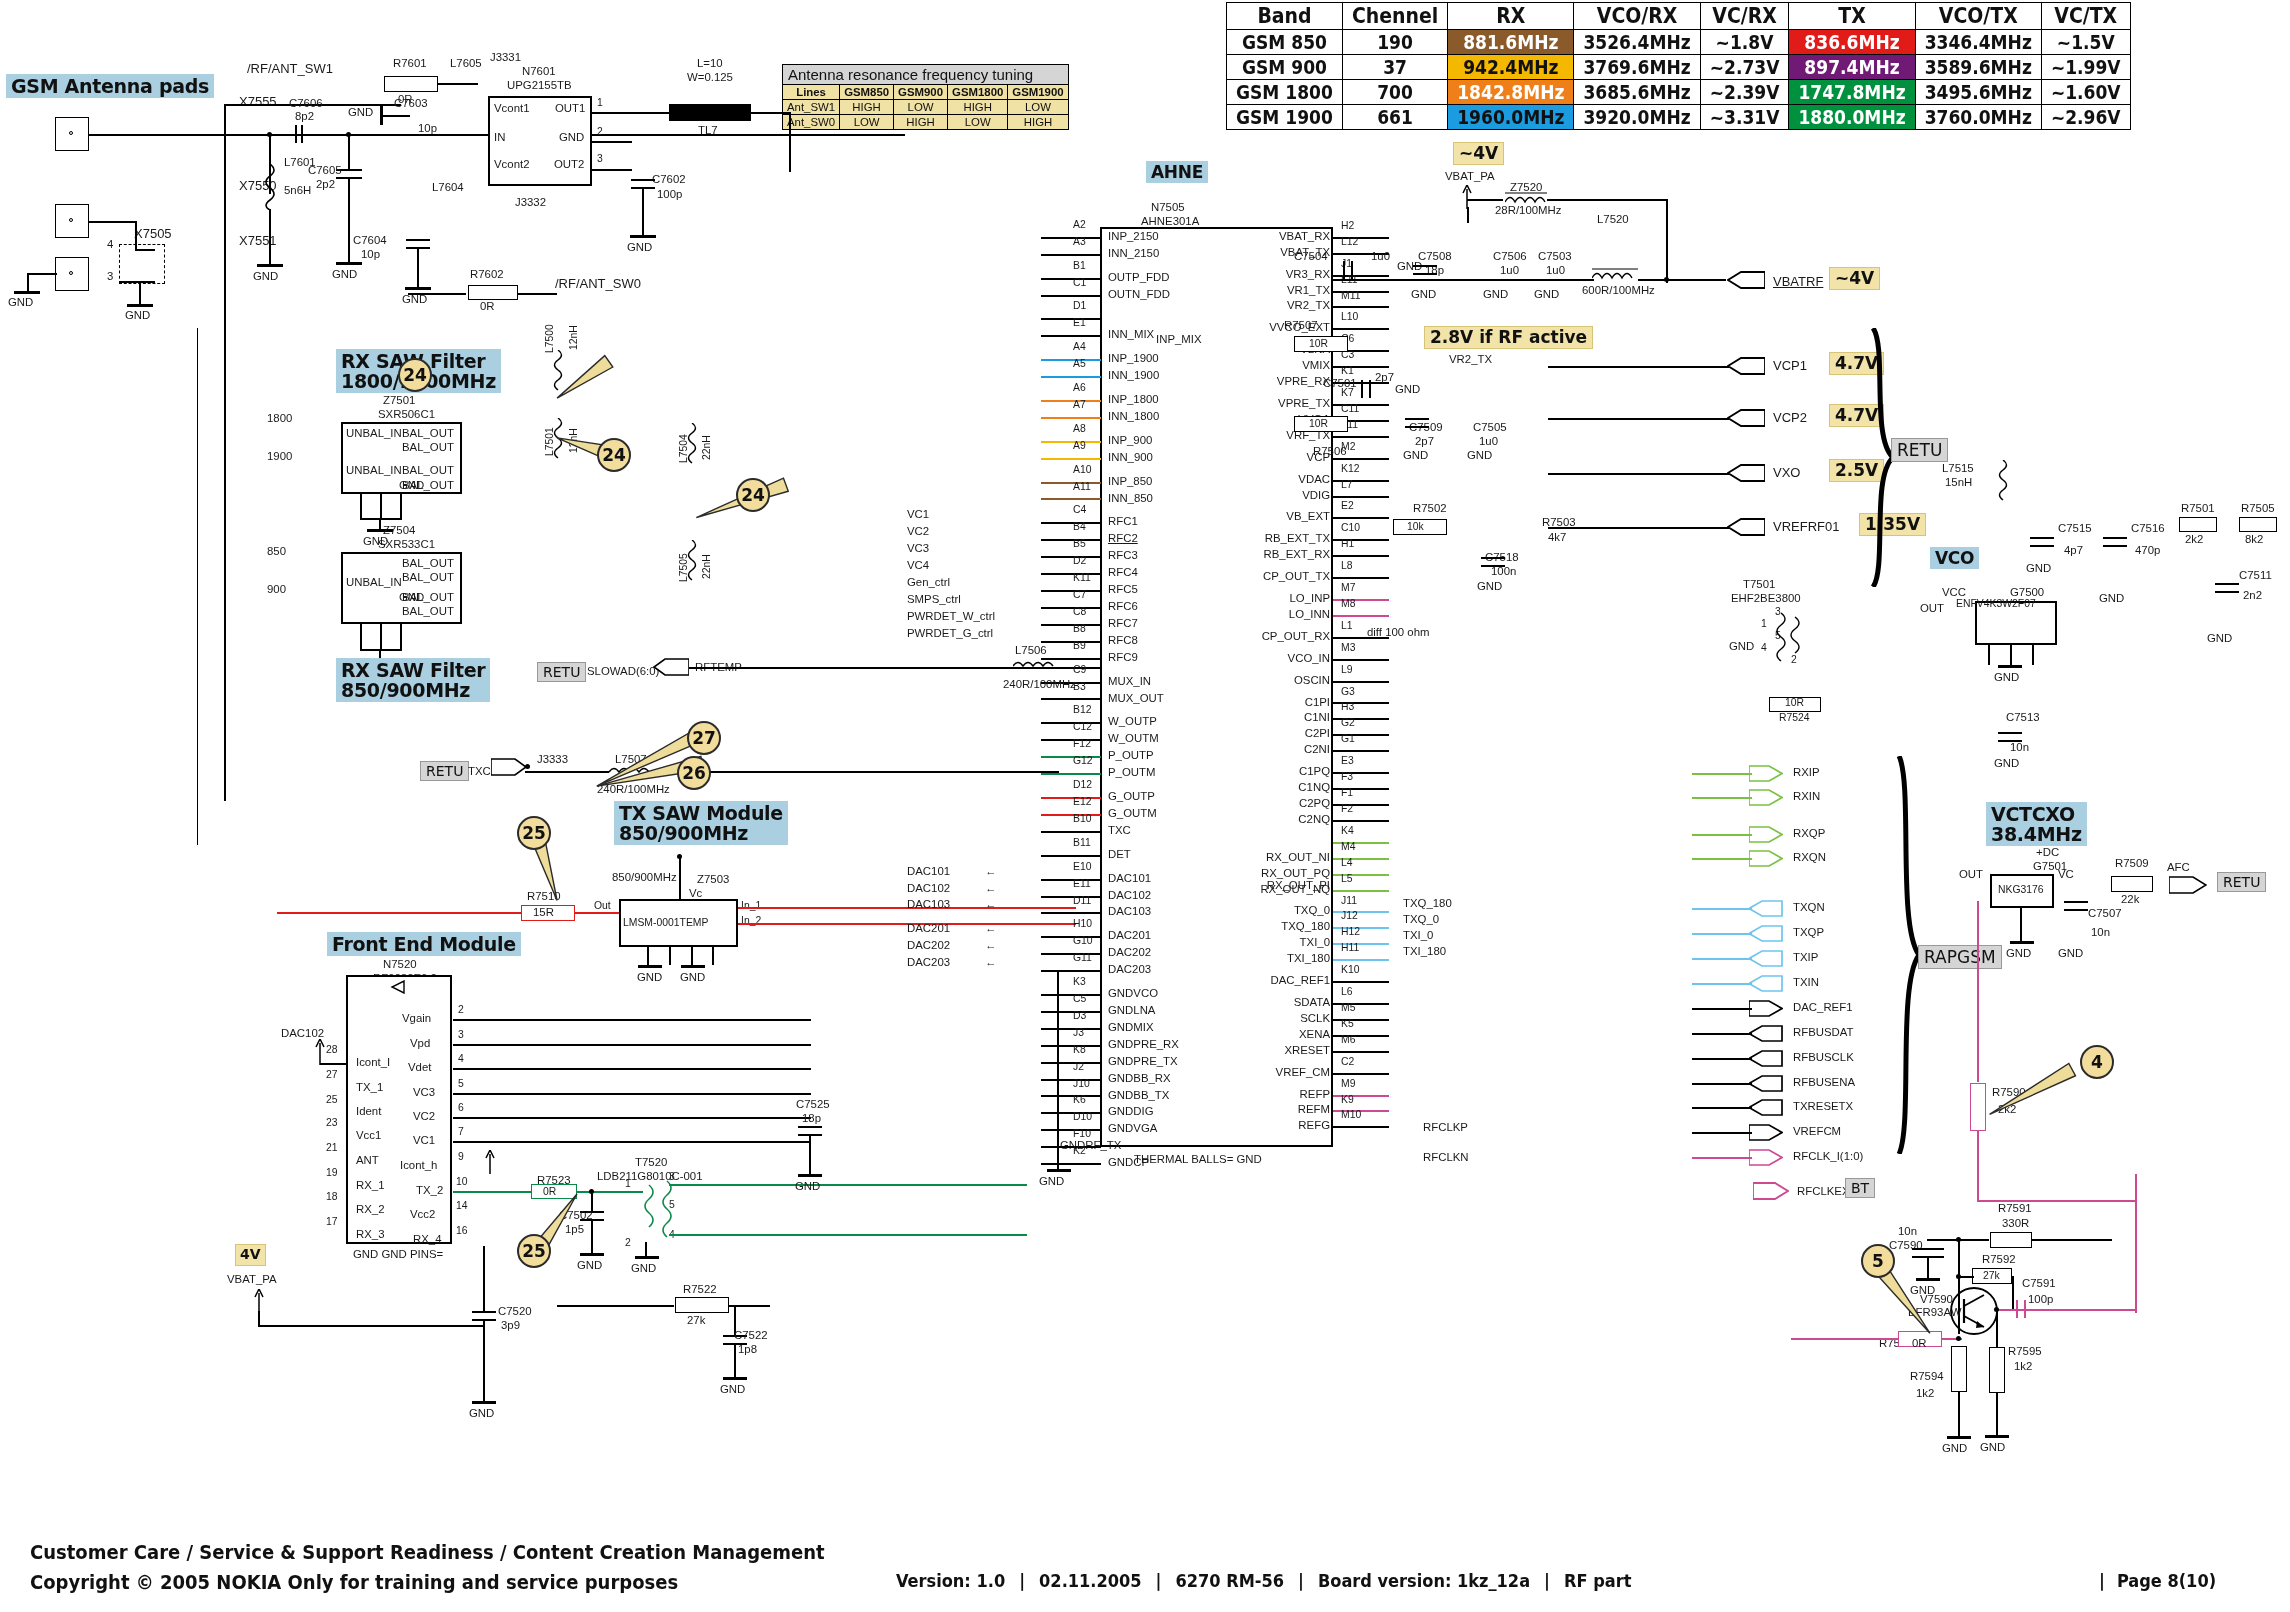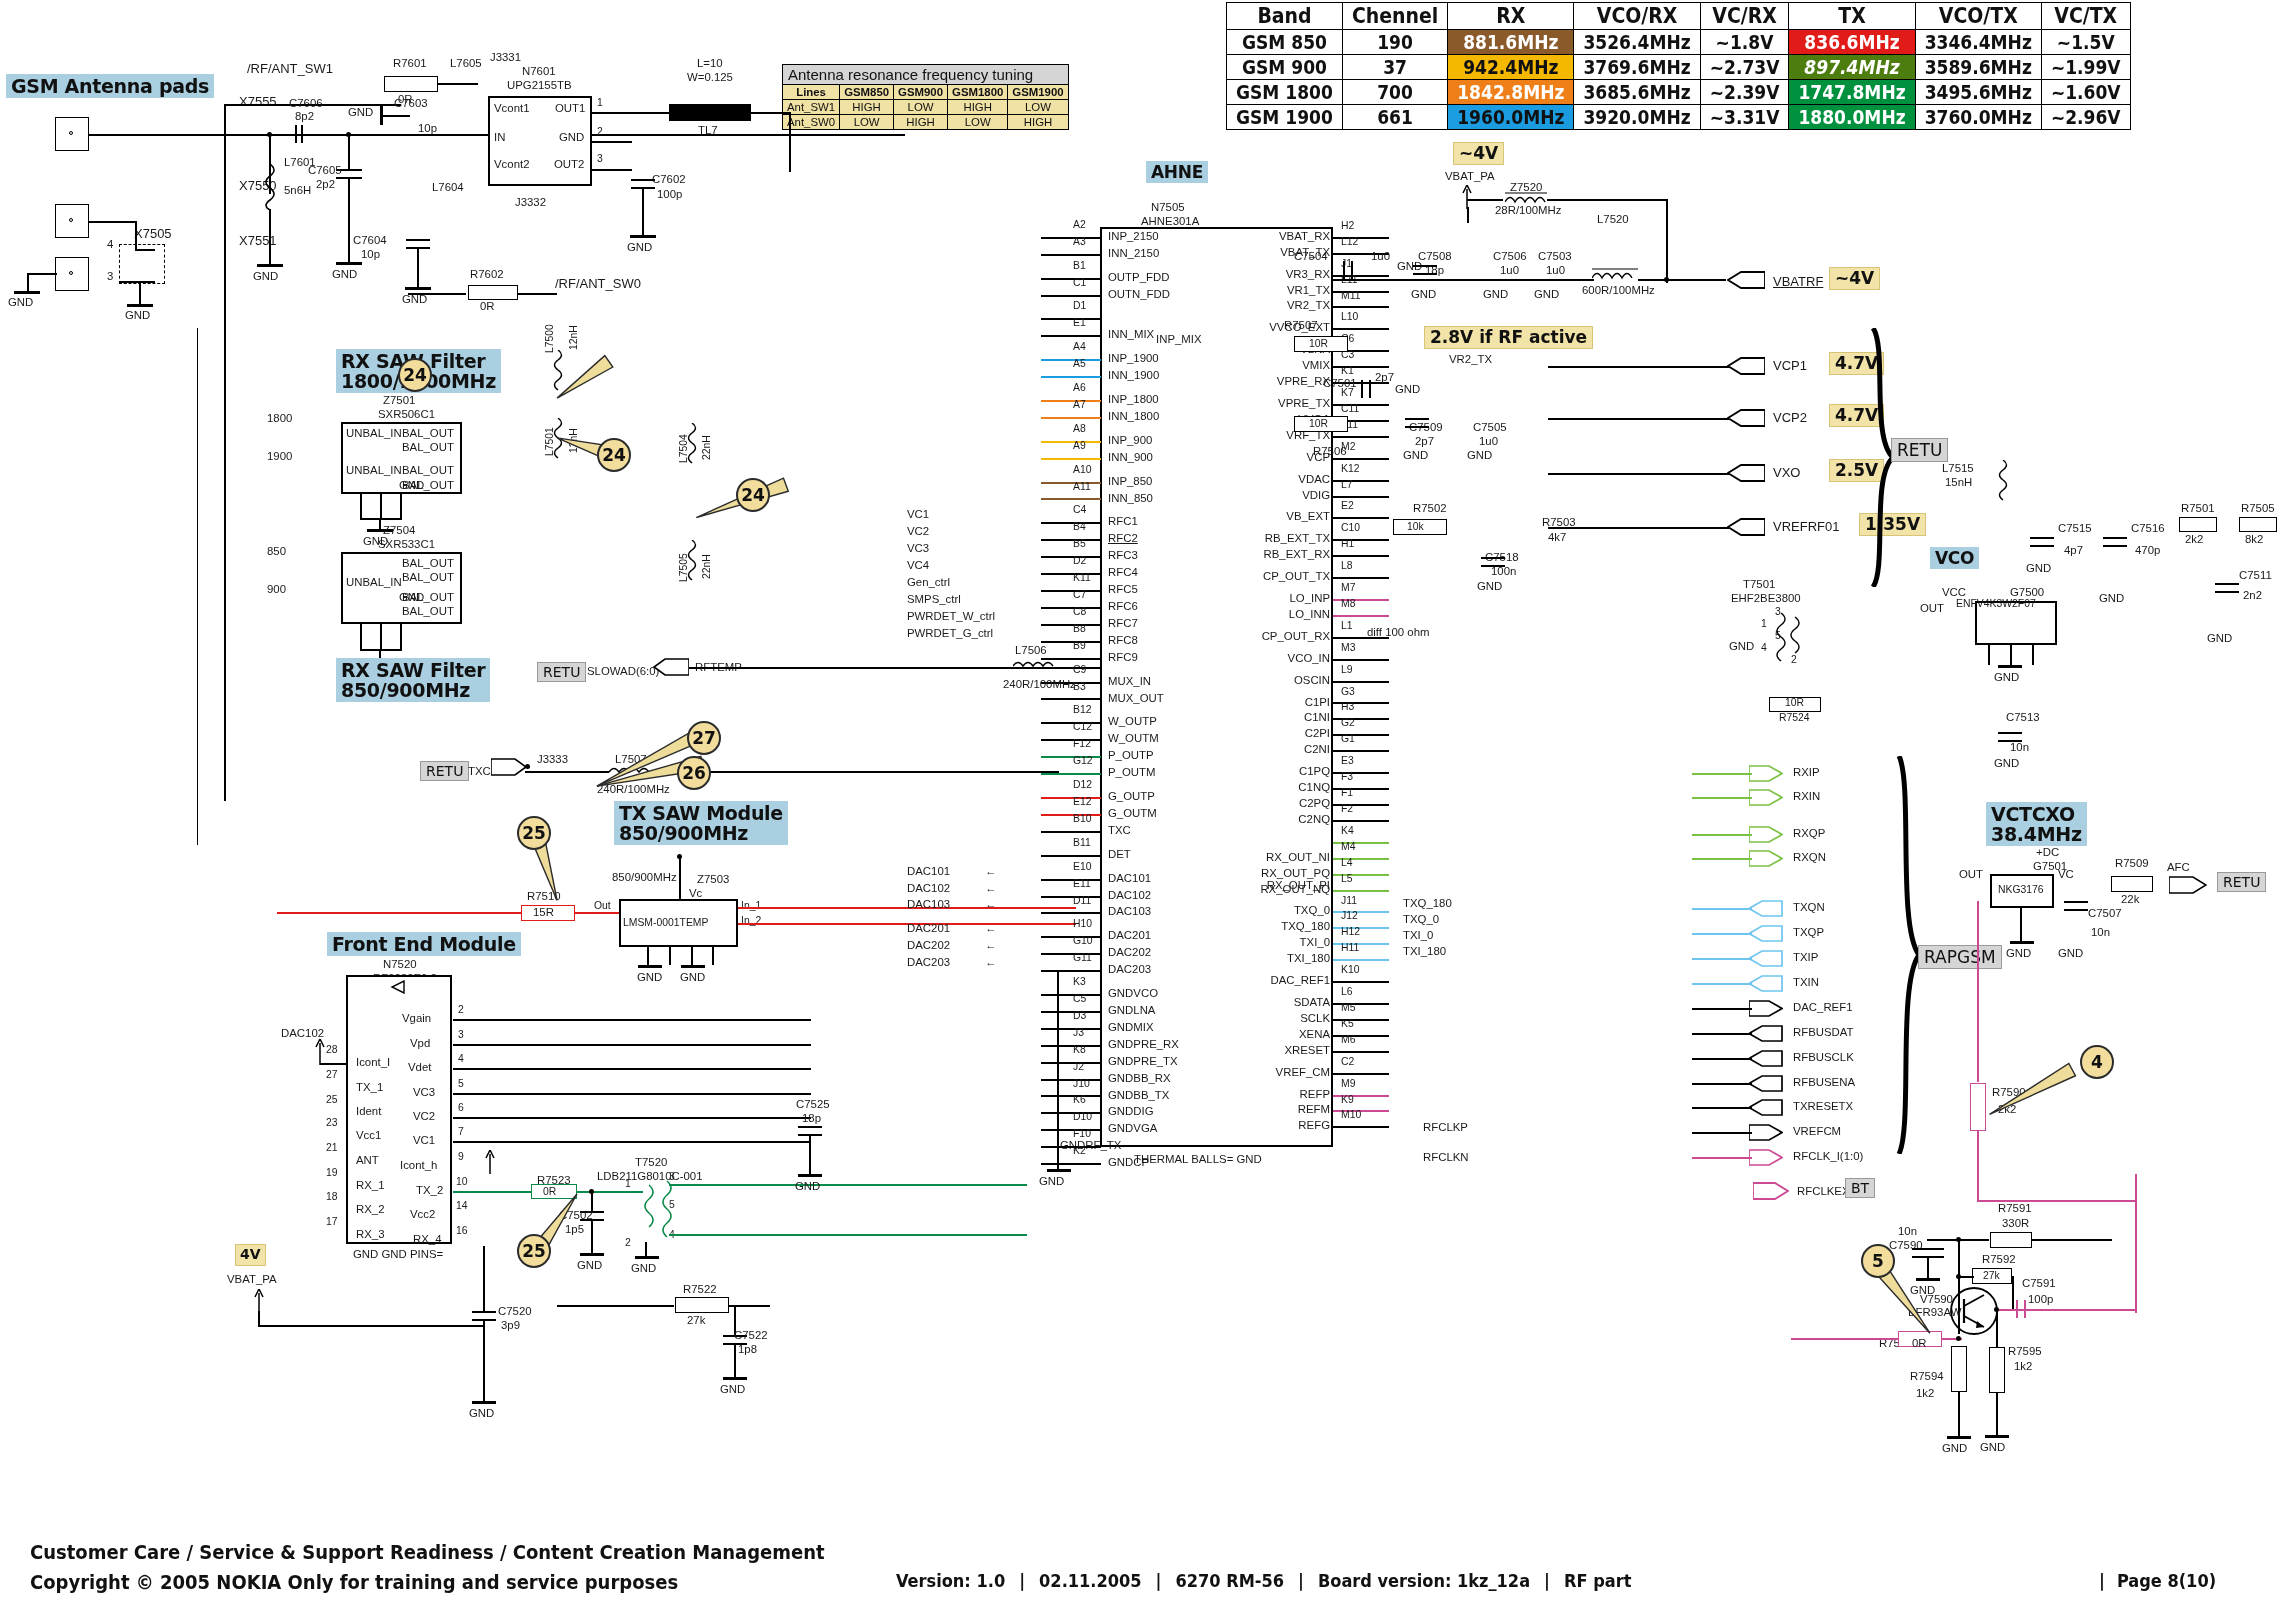--- a/index.html
+++ b/index.html
@@ -106,21 +106,21 @@
         <td style="background: rgb(224, 27, 24); color: rgb(255, 255, 255);">836.6MHz</td>
         <td>3346.4MHz</td>
         <td>~1.5V</td>
       </tr>
       <tr>
         <td>GSM 900</td>
         <td>37</td>
         <td style="background: rgb(245, 184, 0); color: rgb(17, 17, 17);">942.4MHz</td>
         <td>3769.6MHz</td>
         <td>~2.73V</td>
-        <td style="background: #4d7c0f; color: rgb(255, 255, 255); font-style: italic;">897.4MHz</td>
+        <td style="background: #701a75; color: rgb(255, 255, 255);">897.4MHz</td>
         <td>3589.6MHz</td>
         <td>~1.99V</td>
       </tr>
       <tr>
         <td>GSM 1800</td>
         <td>700</td>
         <td style="background: rgb(239, 128, 25); color: rgb(255, 255, 255);">1842.8MHz</td>
         <td>3685.6MHz</td>
         <td>~2.39V</td>
         <td style="background: rgb(0, 145, 63); color: rgb(255, 255, 255);">1747.8MHz</td>

